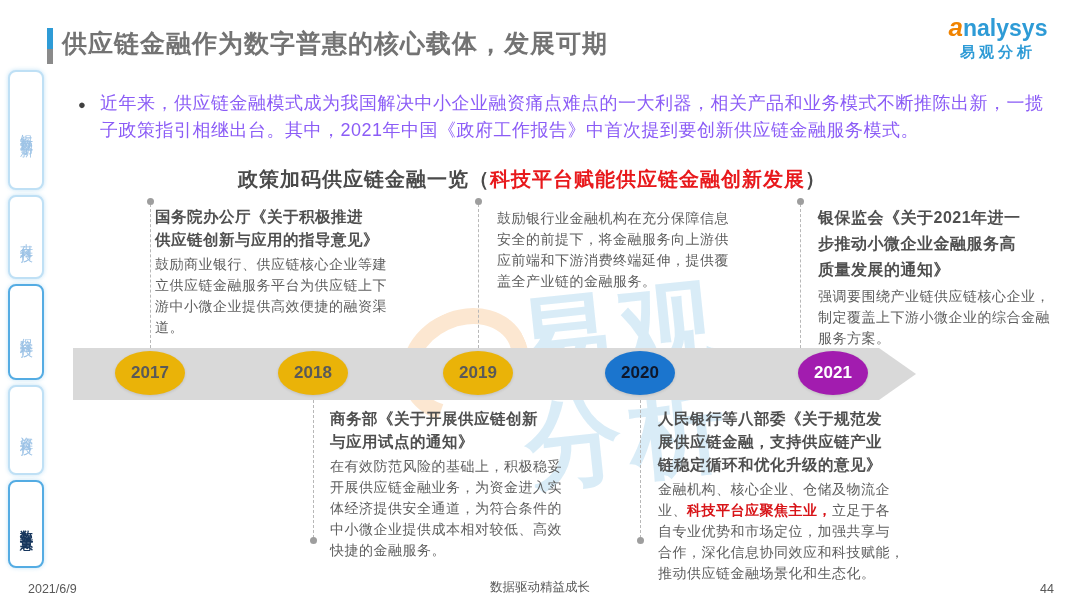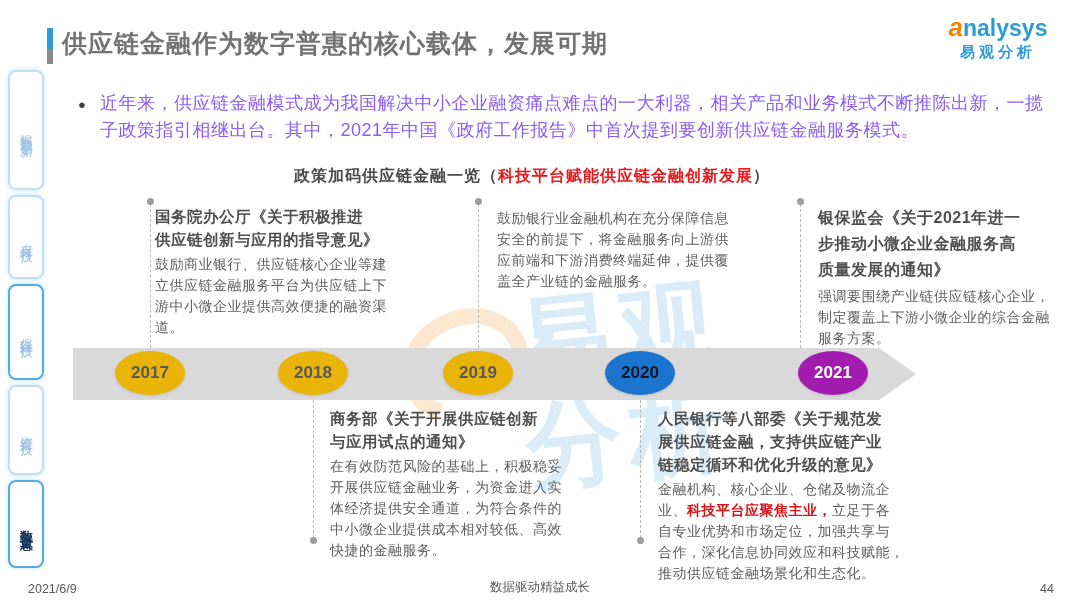--- a/index.html
+++ b/index.html
@@ -36,21 +36,21 @@
   .st-4 { height:90px; } .st-5 { height:88px; }
 
   
   .intro { position:absolute; left:78px; top:90px; width:975px; }
   .intro .bullet { position:absolute; left:0; top:7px; font-size:13px; color:#404040; }
   .intro .intro-text { margin-left:22px; font-size:18px; line-height:27px; color:#8b5cf6;
     white-space:pre-line; letter-spacing:0.5px; }
 
   
   .diagram-heading { position:absolute; left:0; top:166px; width:1064px; text-align:center;
-    font-size:16px; font-weight:bold; color:#4a4a4a; letter-spacing:1px; }
+    font-size:20px; font-weight:bold; color:#4a4a4a; letter-spacing:1px; }
   .diagram-heading .hl { color:#E8191C; }
 
   
   .watermark { position:absolute; left:370px; top:270px; width:420px; height:260px;
     pointer-events:none; z-index:0; }
   .wm-swoosh { position:absolute; left:30px; top:40px; width:130px; height:110px;
     border:16px solid rgba(242,148,48,.22); border-radius:50%;
     border-bottom-color:transparent; transform:rotate(-25deg); }
   .wm-text { position:absolute; left:150px; top:10px; width:230px; font-size:96px;
     line-height:104px; font-weight:bold; color:rgba(110,180,225,.26);

